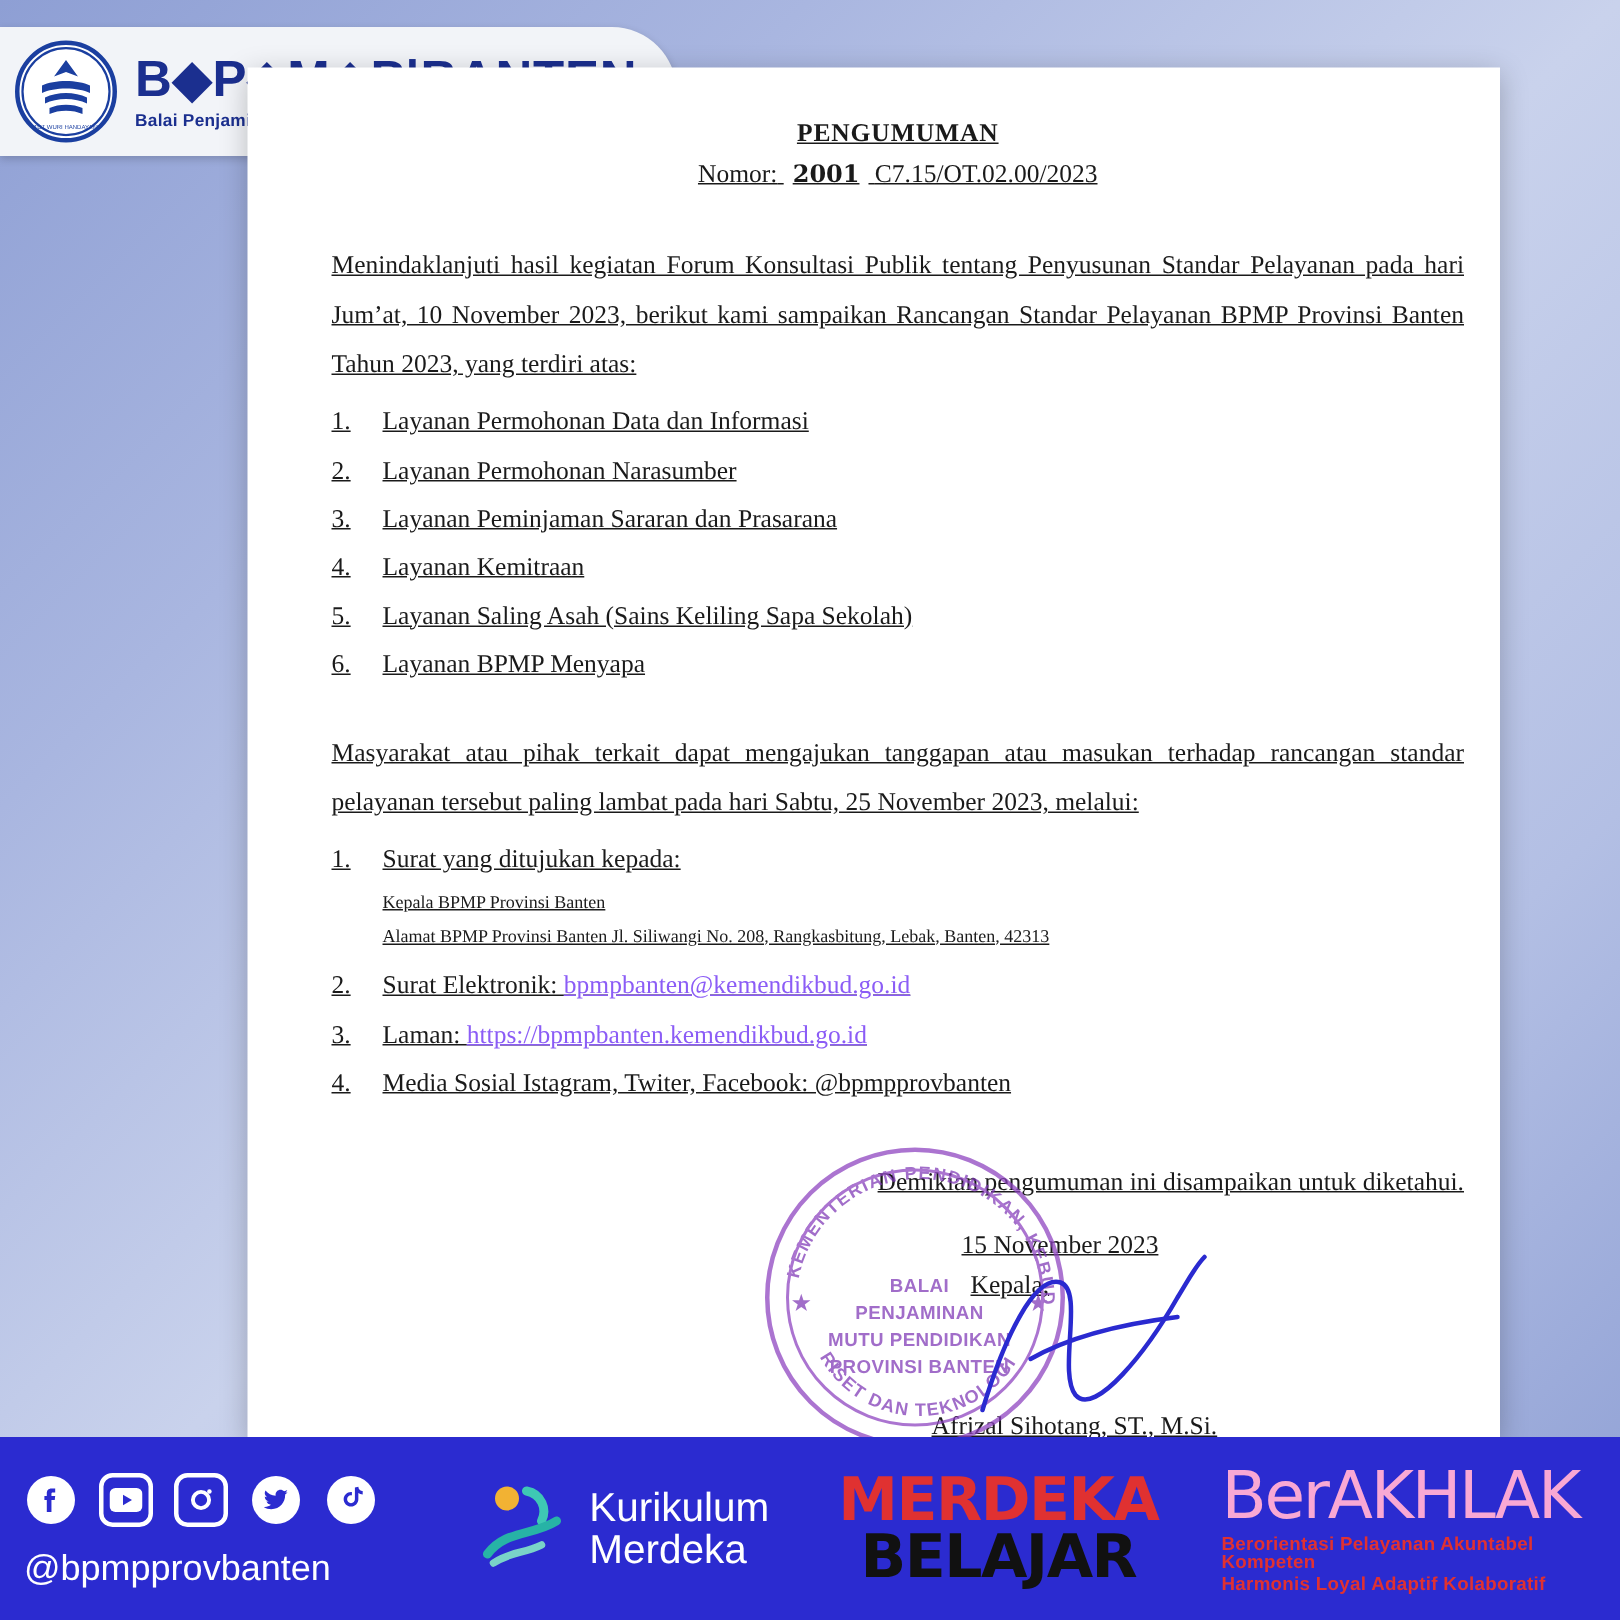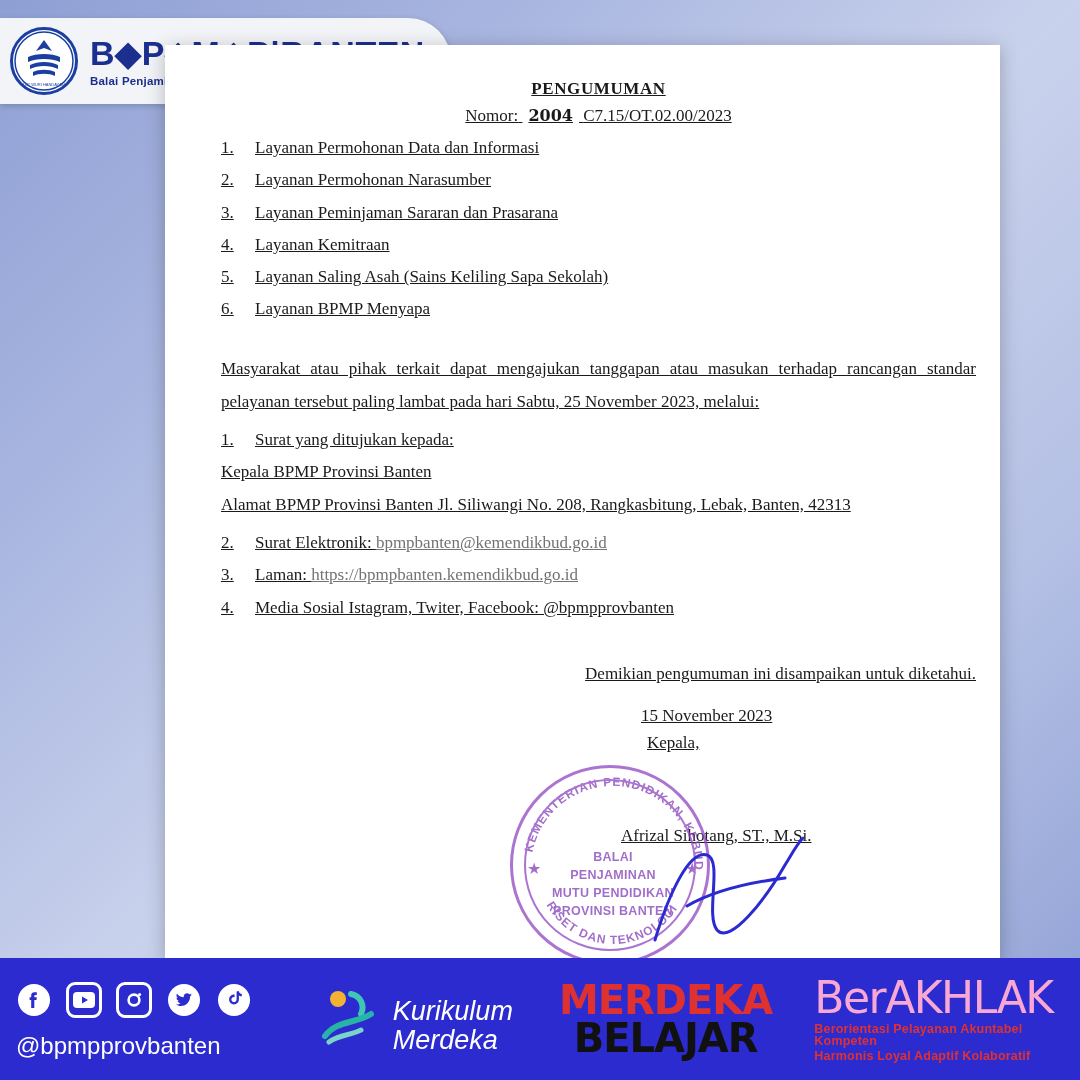--- a/index.html
+++ b/index.html
@@ -100,25 +100,26 @@
   ol.numlist li {
     display: flex;
     align-items: flex-start;
   }
   ol.numlist li .num {
     width: 34px;
     flex: 0 0 34px;
   }
   ol.numlist li .txt { flex: 1; }
   .subline {
-    font-size: 17px;
+    margin-left: 34px;
+    font-size: 12px;
     line-height: 1.9;
   }
   .link {
-    color: #737373;
+    color: #8b5cf6;
     text-decoration: underline;
   }
   .closing { margin-top: 40px; font-size: 17px; text-align: right; }
 
   
   .sigblock {
     margin-top: 18px;
     margin-left: 400px;
     font-size: 17px;
     line-height: 1.6;
@@ -197,23 +198,22 @@
     font-size: 24px;
     margin-top: 10px;
     font-family: "Liberation Sans", sans-serif;
   }
   .brand {
     display: flex;
     align-items: center;
     height: 100%;
   }
   .kurikulum {
-    display: flex; align-items: flex-end; gap: 12px;
+    display: flex; align-items: center; gap: 12px;
     margin-left: 18px;
-    font-style: italic;
   }
   .kurikulum .ktext {
     color: #ffffff;
     font-size: 27px;
     line-height: 1.05;
     font-weight: normal;
   }
   .merdeka {
     margin-left: 46px;
     text-align: center;
@@ -283,24 +283,25 @@
       <div class="logo-sub">Balai Penjaminan Mutu Pendidikan</div>
     </div>
   </div>
 
   <div class="sheet">
 
     <div class="doc-title">PENGUMUMAN</div>
 
     <div class="doc-number">
       <span>Nomor:</span>
-      <span class="hand">2004</span>
+      <span class="hand">2001</span>
       <span>C7.15/OT.02.00/2023</span>
     </div>
 
+    <div class="para">Menindaklanjuti hasil kegiatan Forum Konsultasi Publik tentang Penyusunan Standar Pelayanan pada hari Jum’at, 10 November 2023, berikut kami sampaikan Rancangan Standar Pelayanan BPMP Provinsi Banten Tahun 2023, yang terdiri atas:</div>
 
     <ol class="numlist">
       <li>
         <span class="num">1.</span>
         <span class="txt">Layanan Permohonan Data dan Informasi</span>
       </li>
       <li>
         <span class="num">2.</span>
         <span class="txt">Layanan Permohonan Narasumber</span>
       </li>

